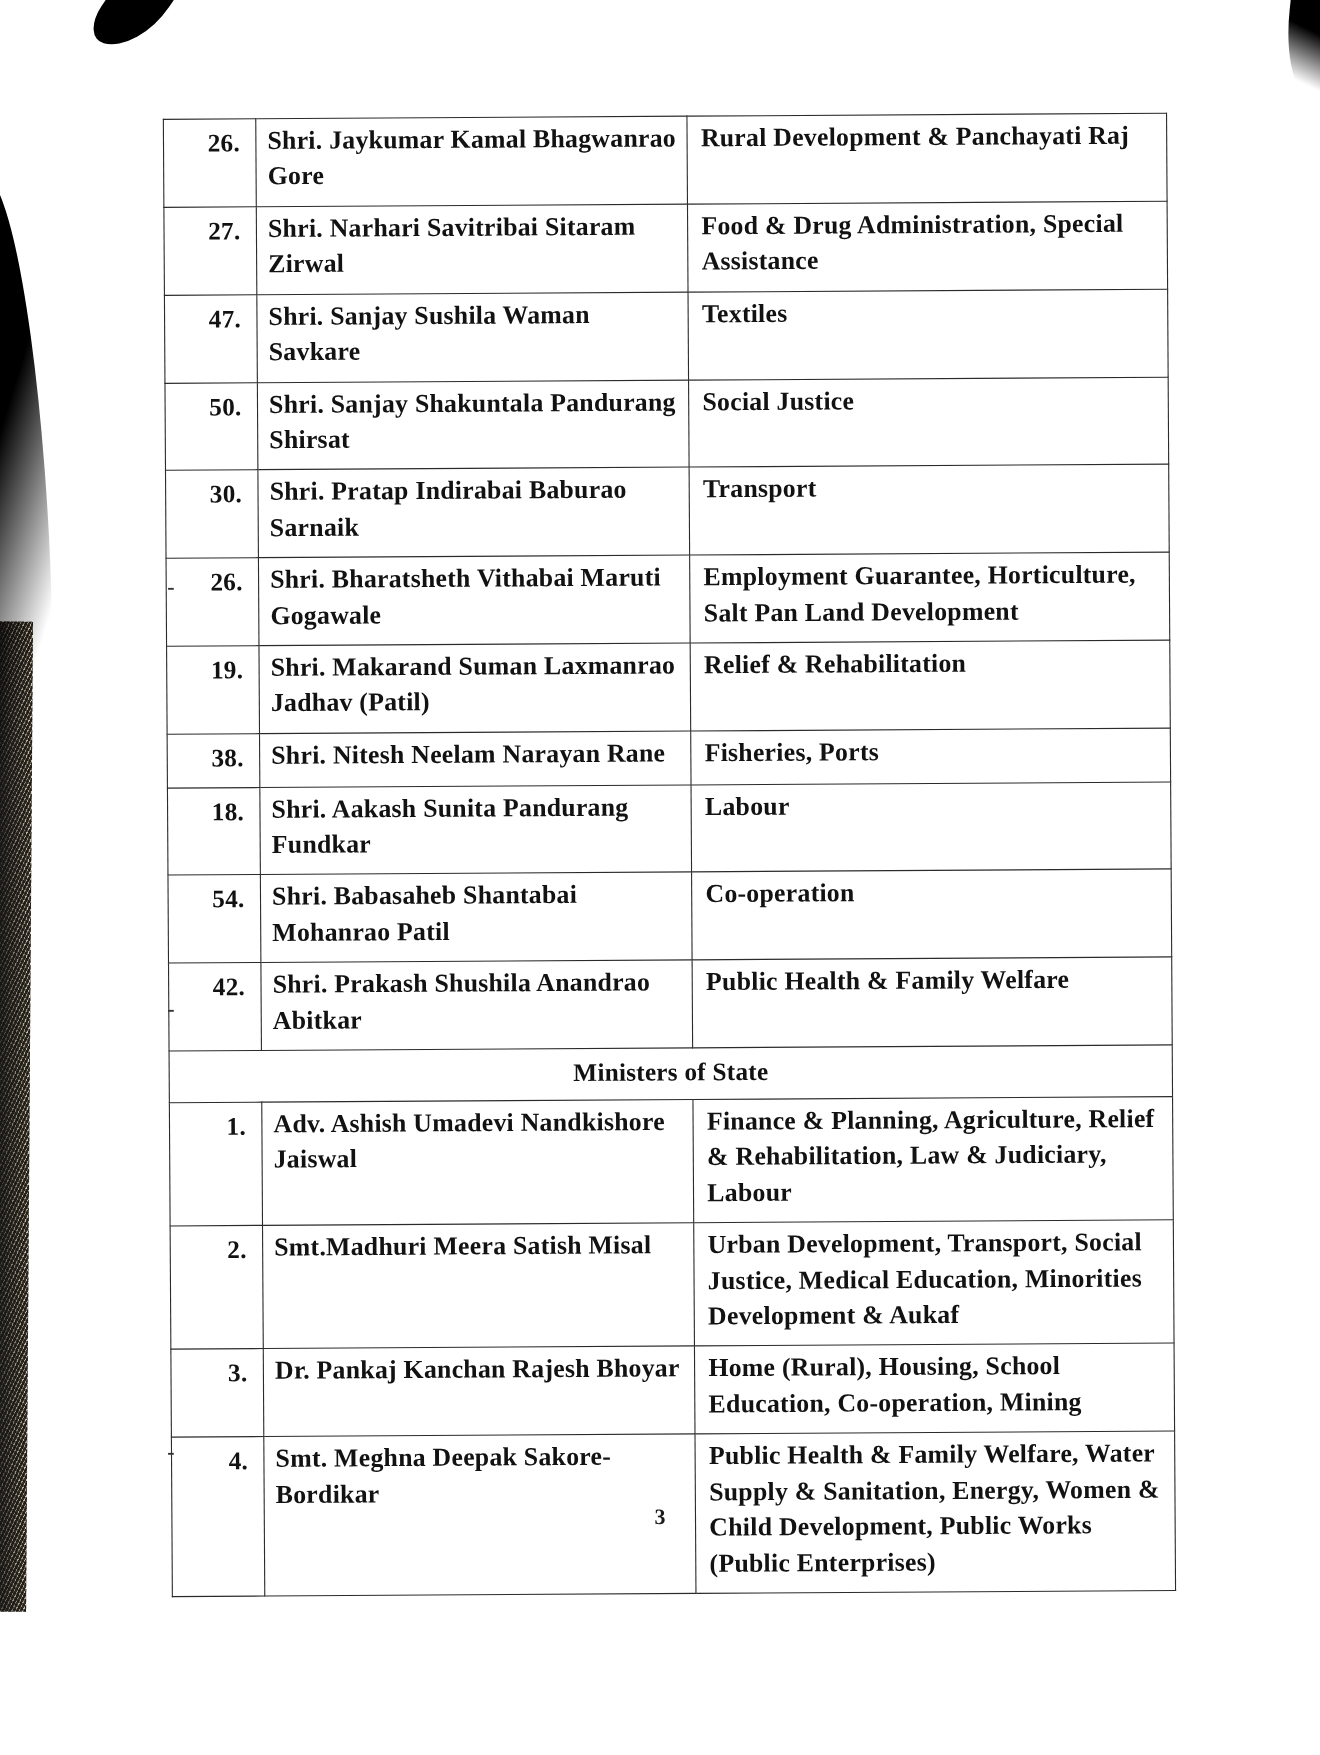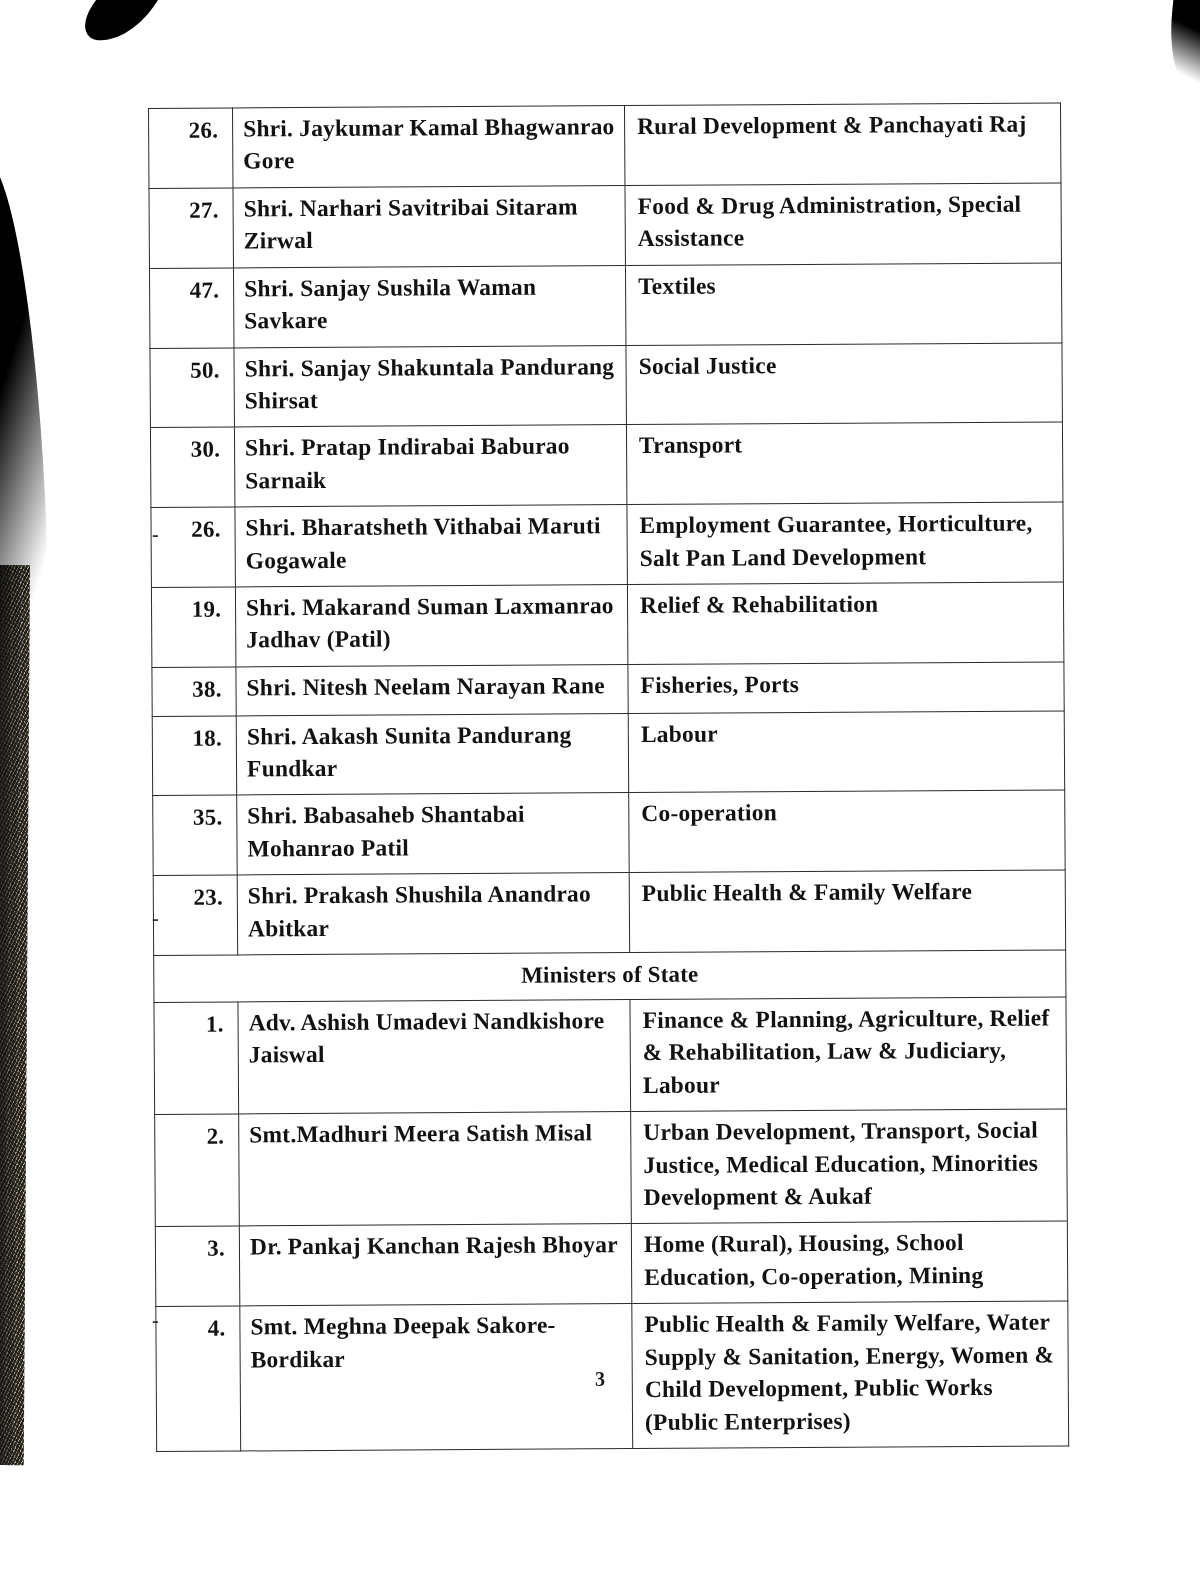--- a/index.html
+++ b/index.html
@@ -219,27 +219,27 @@
         <td class="port">Fisheries, Ports</td>
       </tr>
 
       <tr>
         <td class="sr">18.</td>
         <td class="name">Shri. Aakash Sunita Pandurang Fundkar</td>
         <td class="port">Labour</td>
       </tr>
 
       <tr>
-        <td class="sr">35.</td>
+        <td class="sr">54.</td>
         <td class="name">Shri. Babasaheb Shantabai Mohanrao Patil</td>
         <td class="port">Co-operation</td>
       </tr>
 
       <tr>
-        <td class="sr">23.</td>
+        <td class="sr">42.</td>
         <td class="name">Shri. Prakash Shushila Anandrao Abitkar</td>
         <td class="port">Public Health &amp; Family Welfare</td>
       </tr>
 
       <tr>
         <td class="section-head" colspan="3">Ministers of State</td>
       </tr>
 
       <tr>
         <td class="sr">1.</td>

